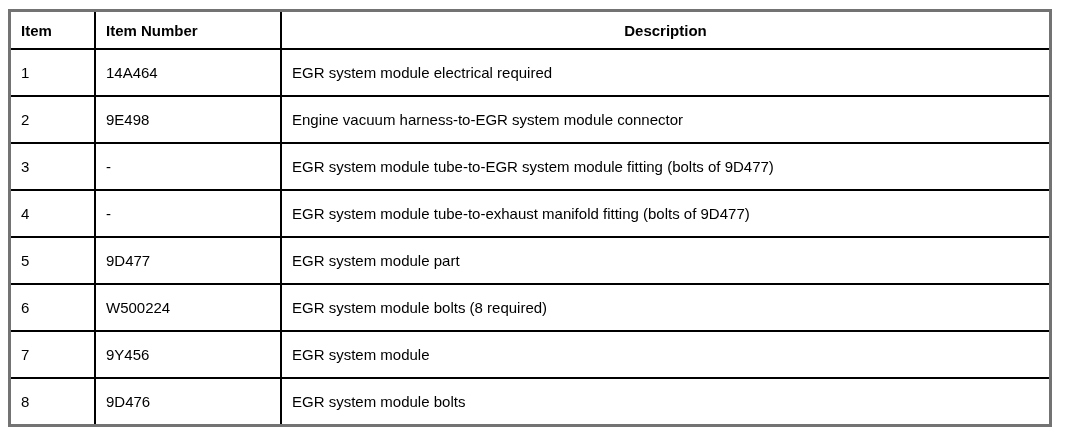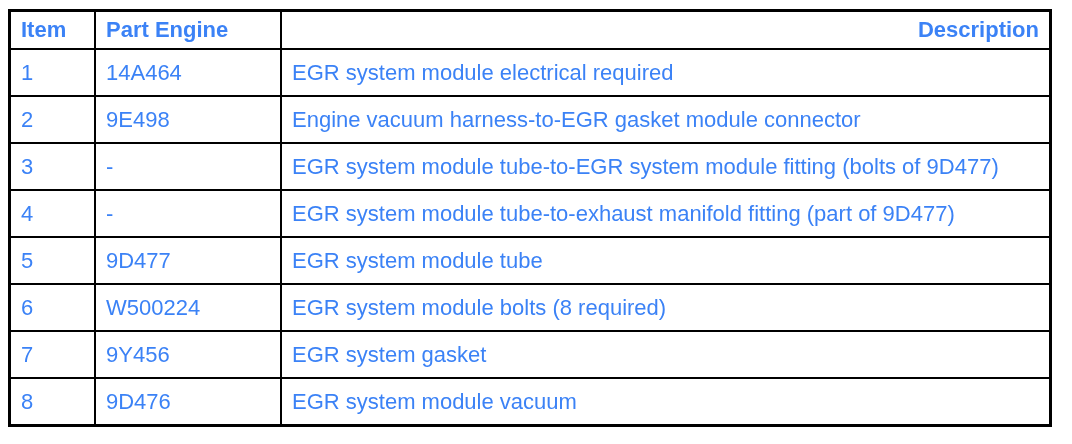--- a/index.html
+++ b/index.html
@@ -14,23 +14,23 @@
     font-family: "Liberation Sans", sans-serif;
     color: #000000;
   }
   .page {
     padding: 9px 0 0 8px;
   }
   table.parts-table {
     border-collapse: collapse;
     table-layout: fixed;
     width: 1044px;
-    border: 3px solid #000000;
-    font-size: 22px;
-    color: #3b82f6;
+    border: 3px solid #737373;
+    font-size: 15px;
+    color: #000000;
     background: #ffffff;
   }
   .parts-table th,
   .parts-table td {
     border: 2px solid #000000;
     padding: 0 10px;
     vertical-align: middle;
     text-align: left;
     white-space: nowrap;
     overflow: hidden;
@@ -40,71 +40,71 @@
     height: 36px;
   }
   .parts-table tbody td {
     font-weight: normal;
     height: 45px;
   }
   .col-item { width: 63px; }
   .col-part { width: 164px; }
   .col-desc { width: auto; }
   .parts-table thead th.col-desc {
-    text-align: right;
+    text-align: center;
   }
 </style>
 </head>
 <body>
 
 <div class="page">
   <table class="parts-table">
     <thead>
       <tr>
         <th class="col-item">Item</th>
-        <th class="col-part">Part Engine</th>
+        <th class="col-part">Item Number</th>
         <th class="col-desc">Description</th>
       </tr>
     </thead>
     <tbody>
       <tr>
         <td class="col-item">1</td>
         <td class="col-part">14A464</td>
         <td class="col-desc">EGR system module electrical required</td>
       </tr>
       <tr>
         <td class="col-item">2</td>
         <td class="col-part">9E498</td>
-        <td class="col-desc">Engine vacuum harness-to-EGR gasket module connector</td>
+        <td class="col-desc">Engine vacuum harness-to-EGR system module connector</td>
       </tr>
       <tr>
         <td class="col-item">3</td>
         <td class="col-part">-</td>
         <td class="col-desc">EGR system module tube-to-EGR system module fitting (bolts of 9D477)</td>
       </tr>
       <tr>
         <td class="col-item">4</td>
         <td class="col-part">-</td>
-        <td class="col-desc">EGR system module tube-to-exhaust manifold fitting (part of 9D477)</td>
+        <td class="col-desc">EGR system module tube-to-exhaust manifold fitting (bolts of 9D477)</td>
       </tr>
       <tr>
         <td class="col-item">5</td>
         <td class="col-part">9D477</td>
-        <td class="col-desc">EGR system module tube</td>
+        <td class="col-desc">EGR system module part</td>
       </tr>
       <tr>
         <td class="col-item">6</td>
         <td class="col-part">W500224</td>
         <td class="col-desc">EGR system module bolts (8 required)</td>
       </tr>
       <tr>
         <td class="col-item">7</td>
         <td class="col-part">9Y456</td>
-        <td class="col-desc">EGR system gasket</td>
+        <td class="col-desc">EGR system module</td>
       </tr>
       <tr>
         <td class="col-item">8</td>
         <td class="col-part">9D476</td>
-        <td class="col-desc">EGR system module vacuum</td>
+        <td class="col-desc">EGR system module bolts</td>
       </tr>
     </tbody>
   </table>
 </div>
 
 </body></html>

